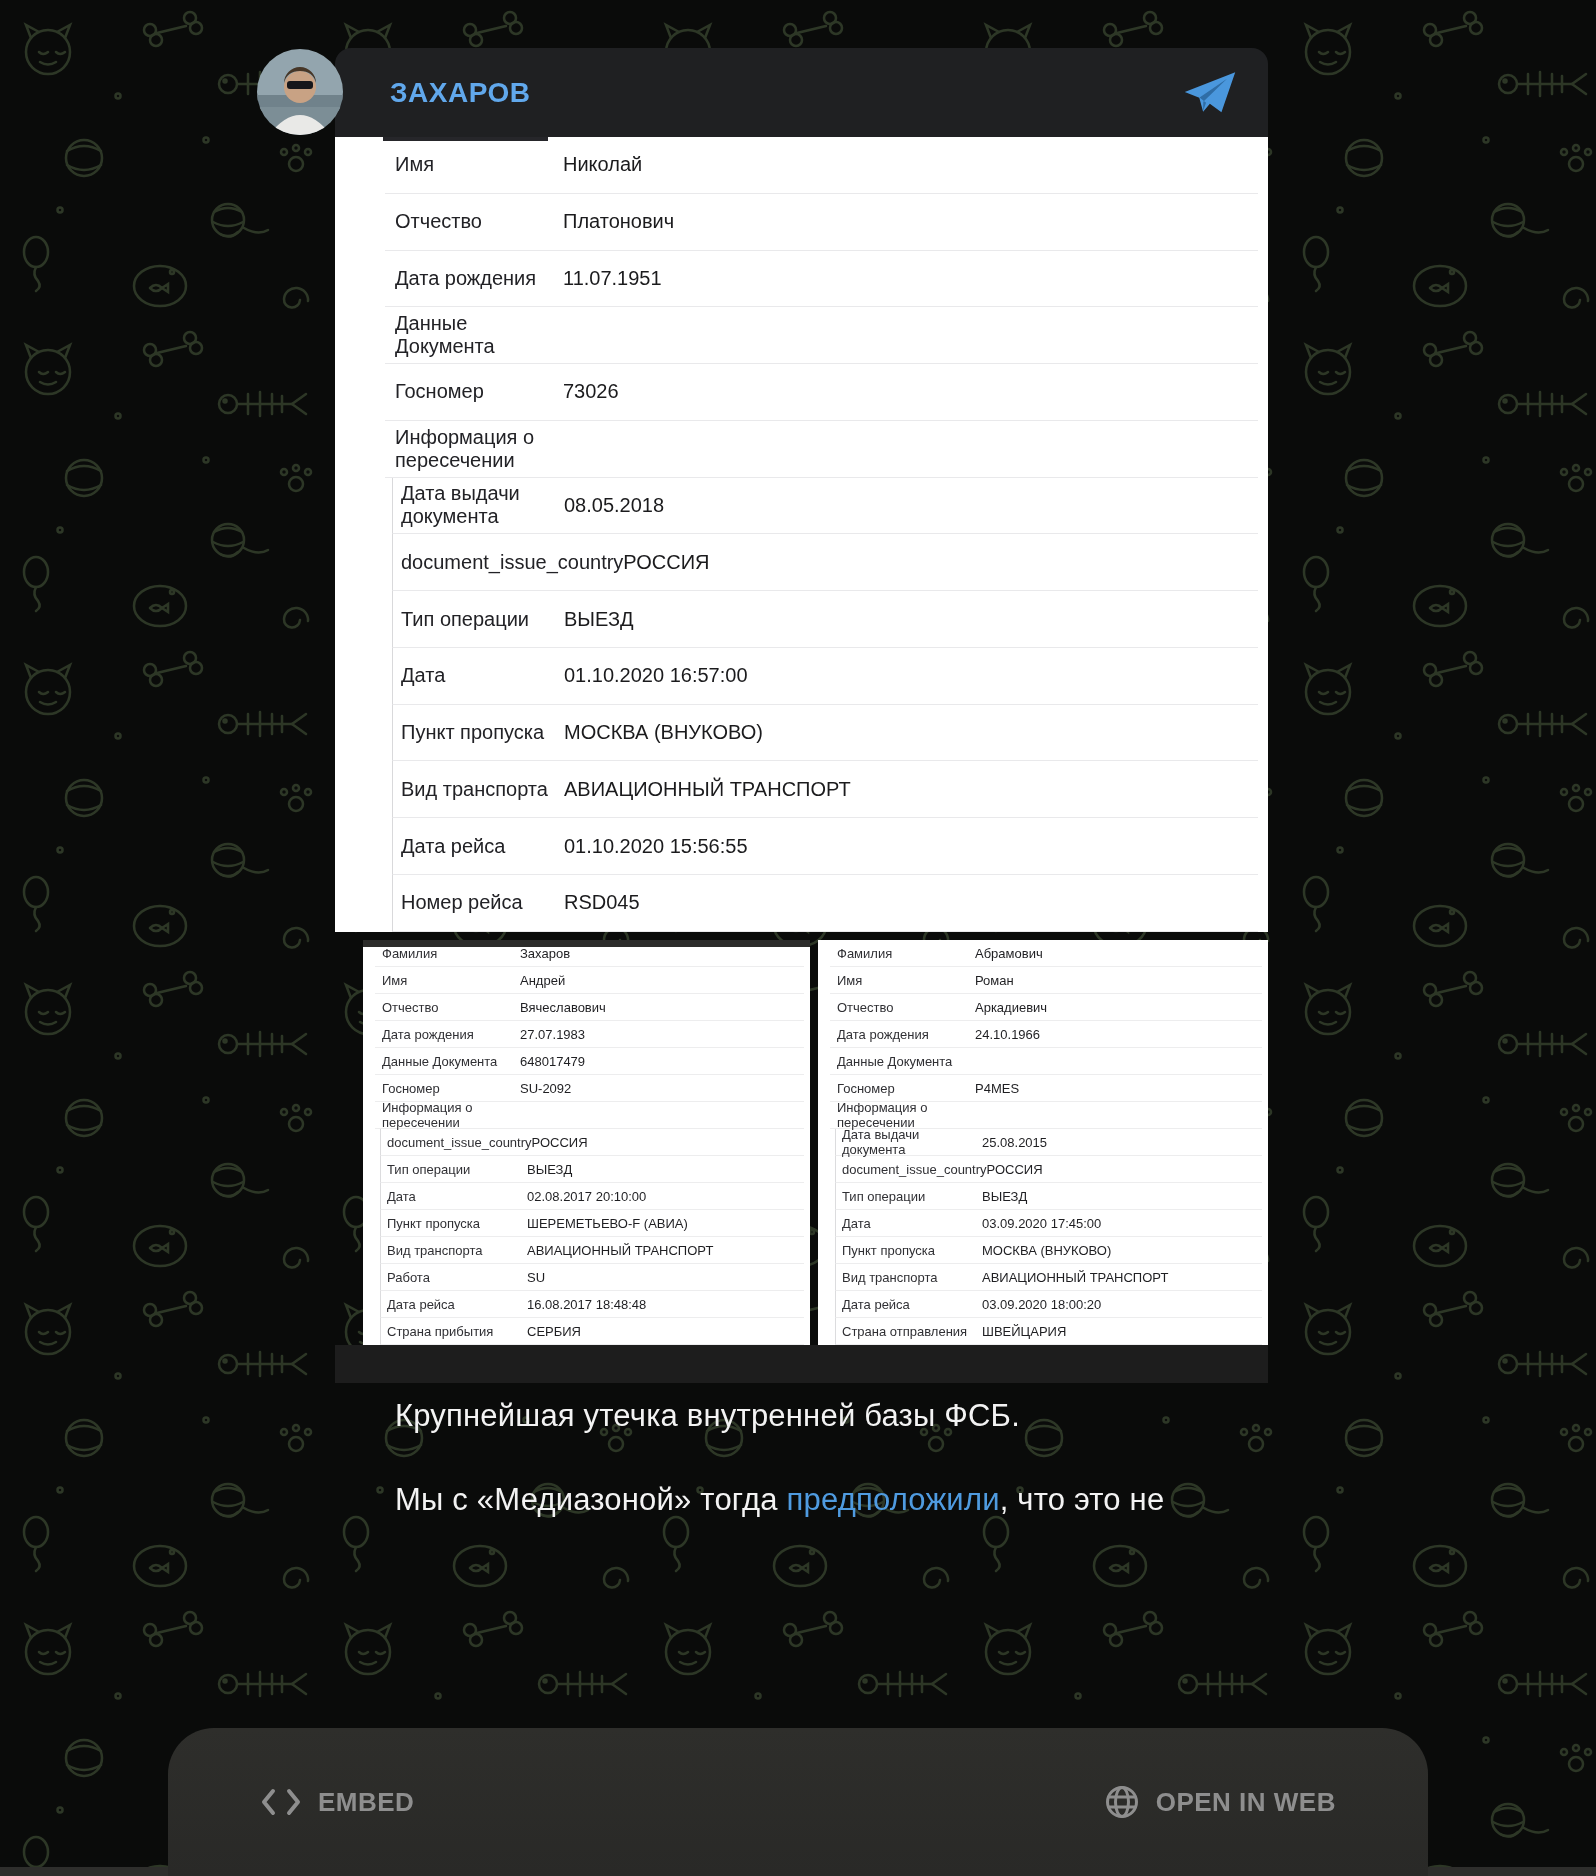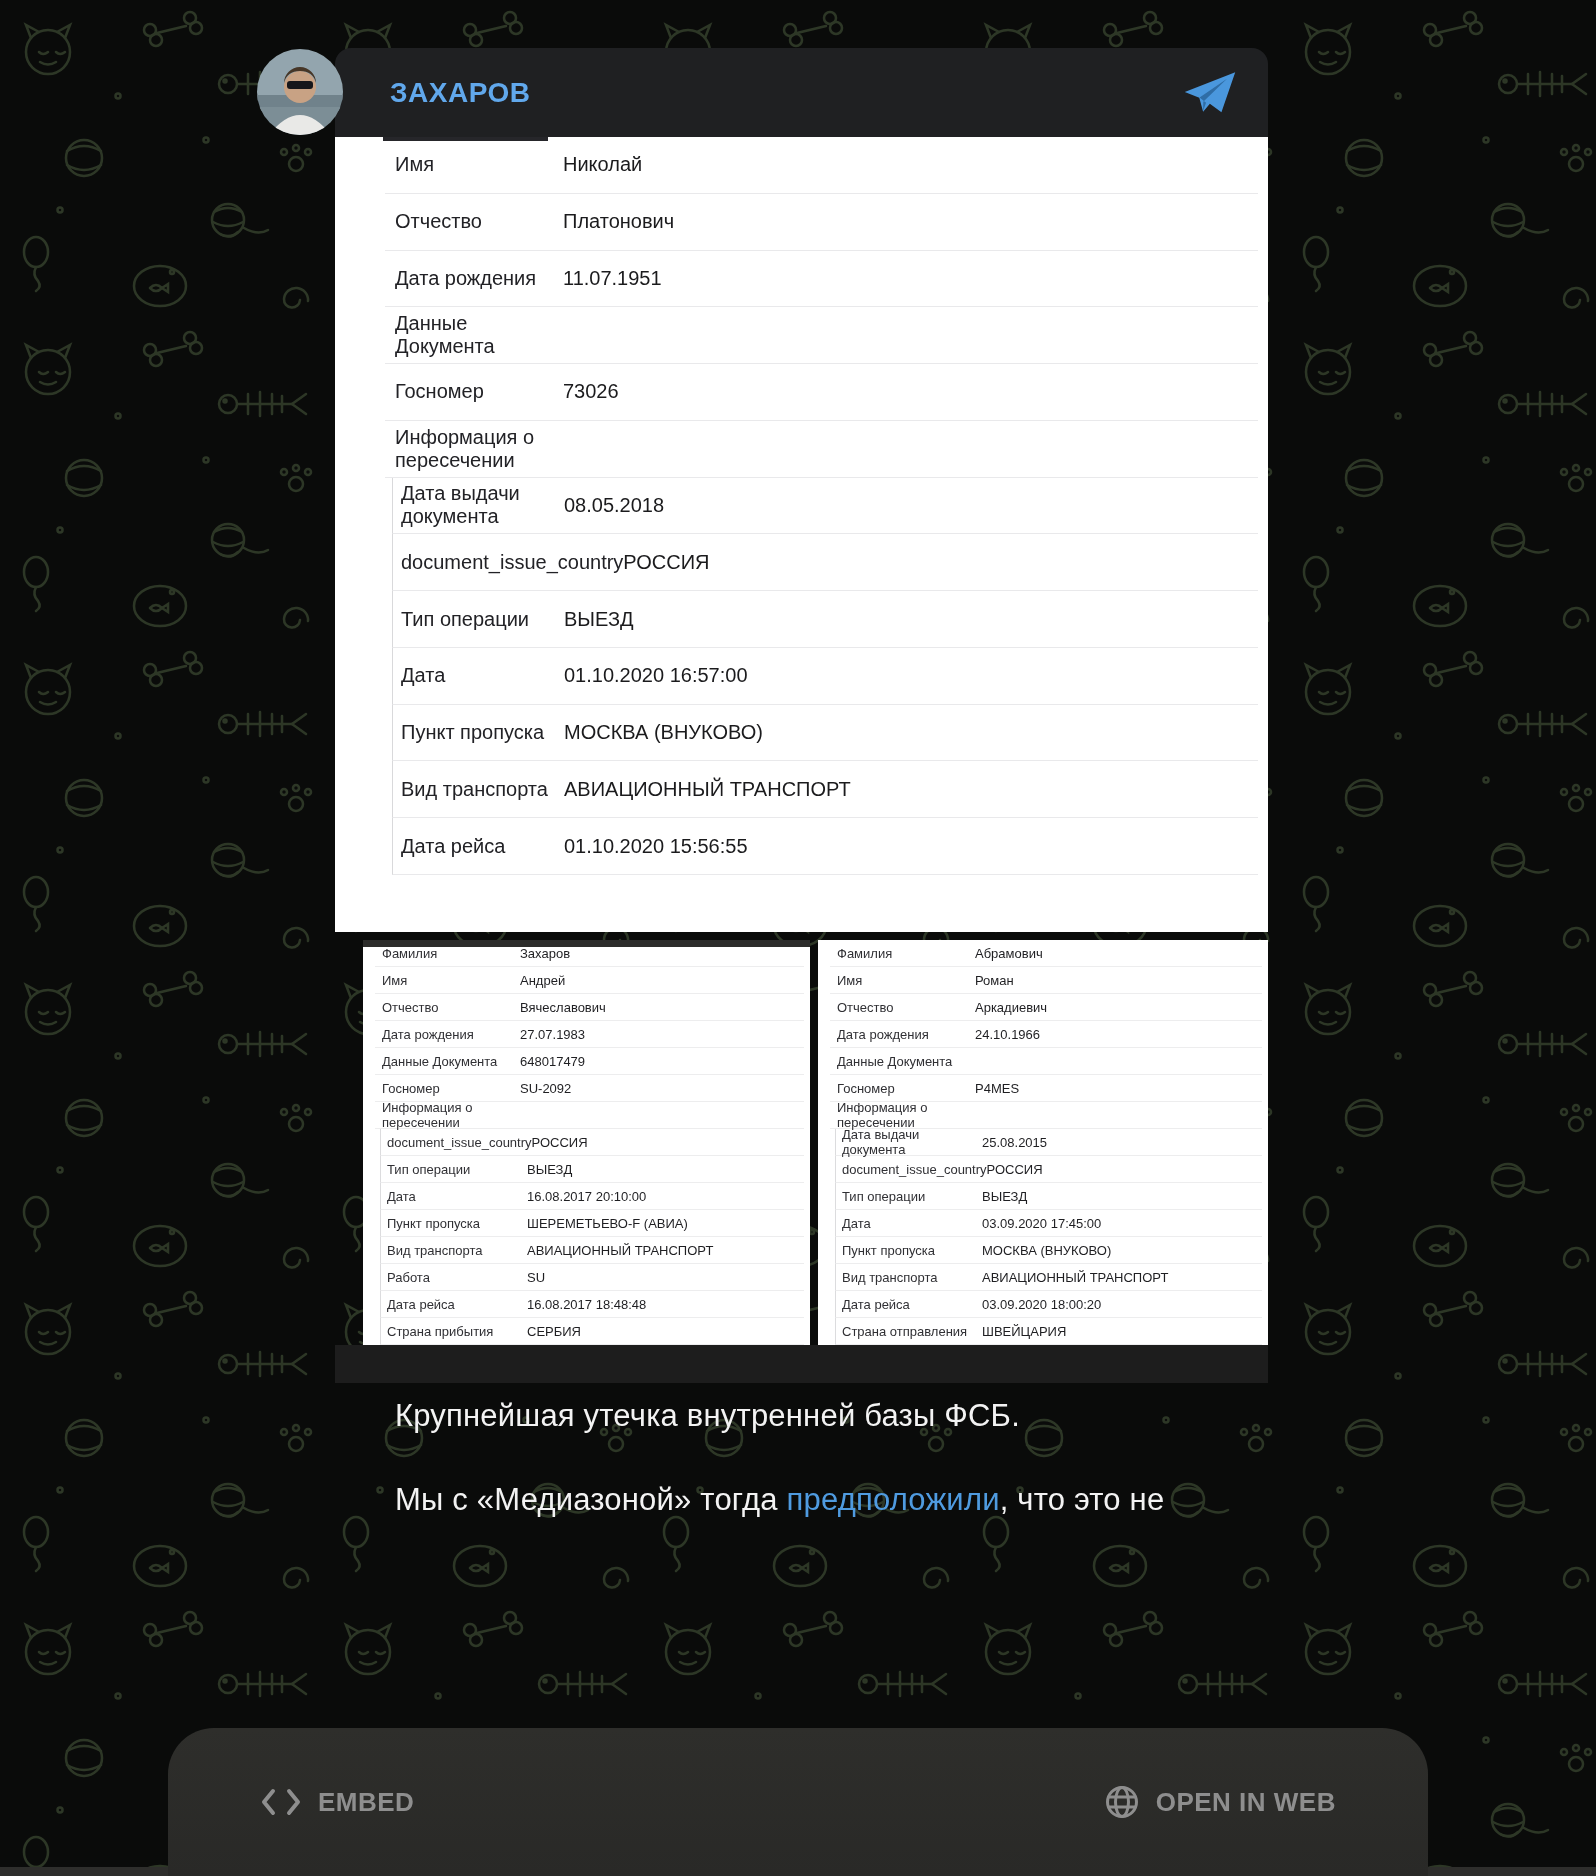--- a/index.html
+++ b/index.html
@@ -221,20 +221,24 @@
         <div class="row ind">
           <span class="lab">Вид транспорта</span>
           <span class="val">АВИАЦИОННЫЙ ТРАНСПОРТ</span>
         </div>
 
         <div class="row ind">
           <span class="lab">Дата рейса</span>
           <span class="val">01.10.2020 15:56:55</span>
         </div>
 
+        <div class="row ind">
+          <span class="lab">Номер рейса</span>
+          <span class="val">RSD045</span>
+        </div>
       </div>
 
     <div class="table small left">
       <div class="topstrip"></div>
 
         <div class="row">
           <span class="lab">Фамилия</span>
           <span class="val">Захаров</span>
         </div>
 
@@ -273,21 +277,21 @@
           <span class="val">РОССИЯ</span>
         </div>
 
         <div class="row ind">
           <span class="lab">Тип операции</span>
           <span class="val">ВЫЕЗД</span>
         </div>
 
         <div class="row ind">
           <span class="lab">Дата</span>
-          <span class="val">16.08.2017 20:10:00</span>
+          <span class="val">02.08.2017 20:10:00</span>
         </div>
 
         <div class="row ind">
           <span class="lab">Пункт пропуска</span>
           <span class="val">ШЕРЕМЕТЬЕВО-F (АВИА)</span>
         </div>
 
         <div class="row ind">
           <span class="lab">Вид транспорта</span>
           <span class="val">АВИАЦИОННЫЙ ТРАНСПОРТ</span>

